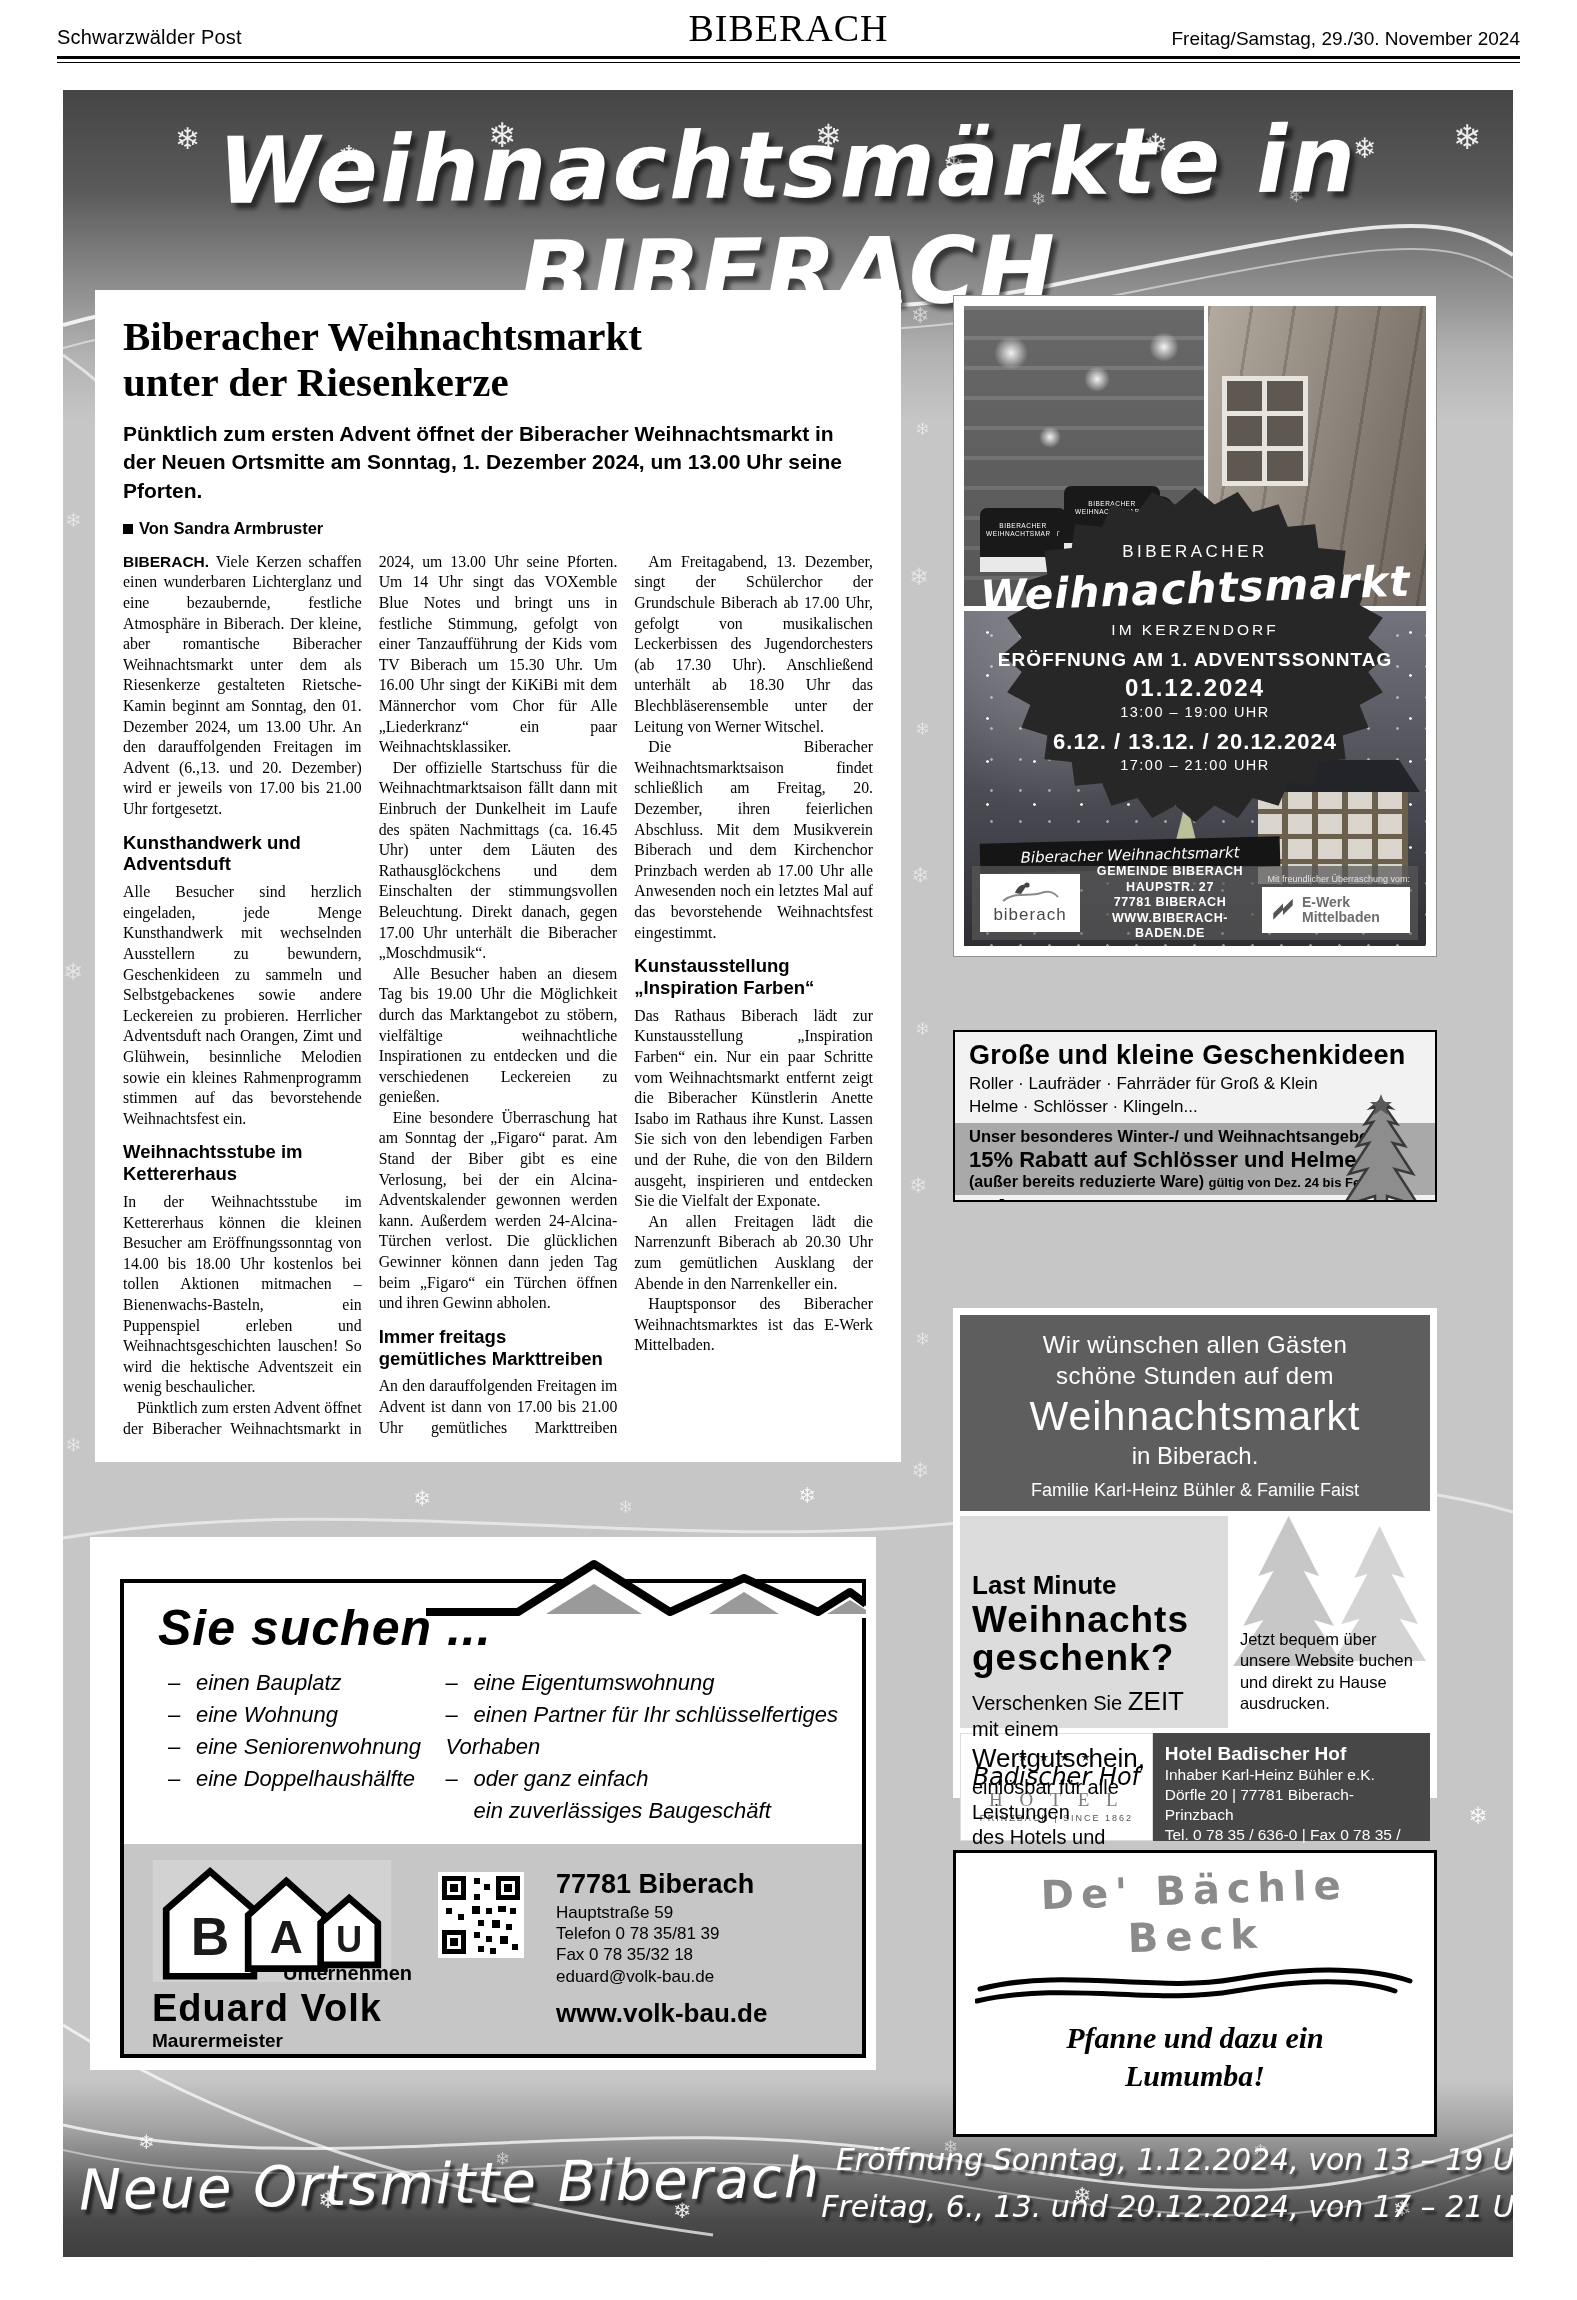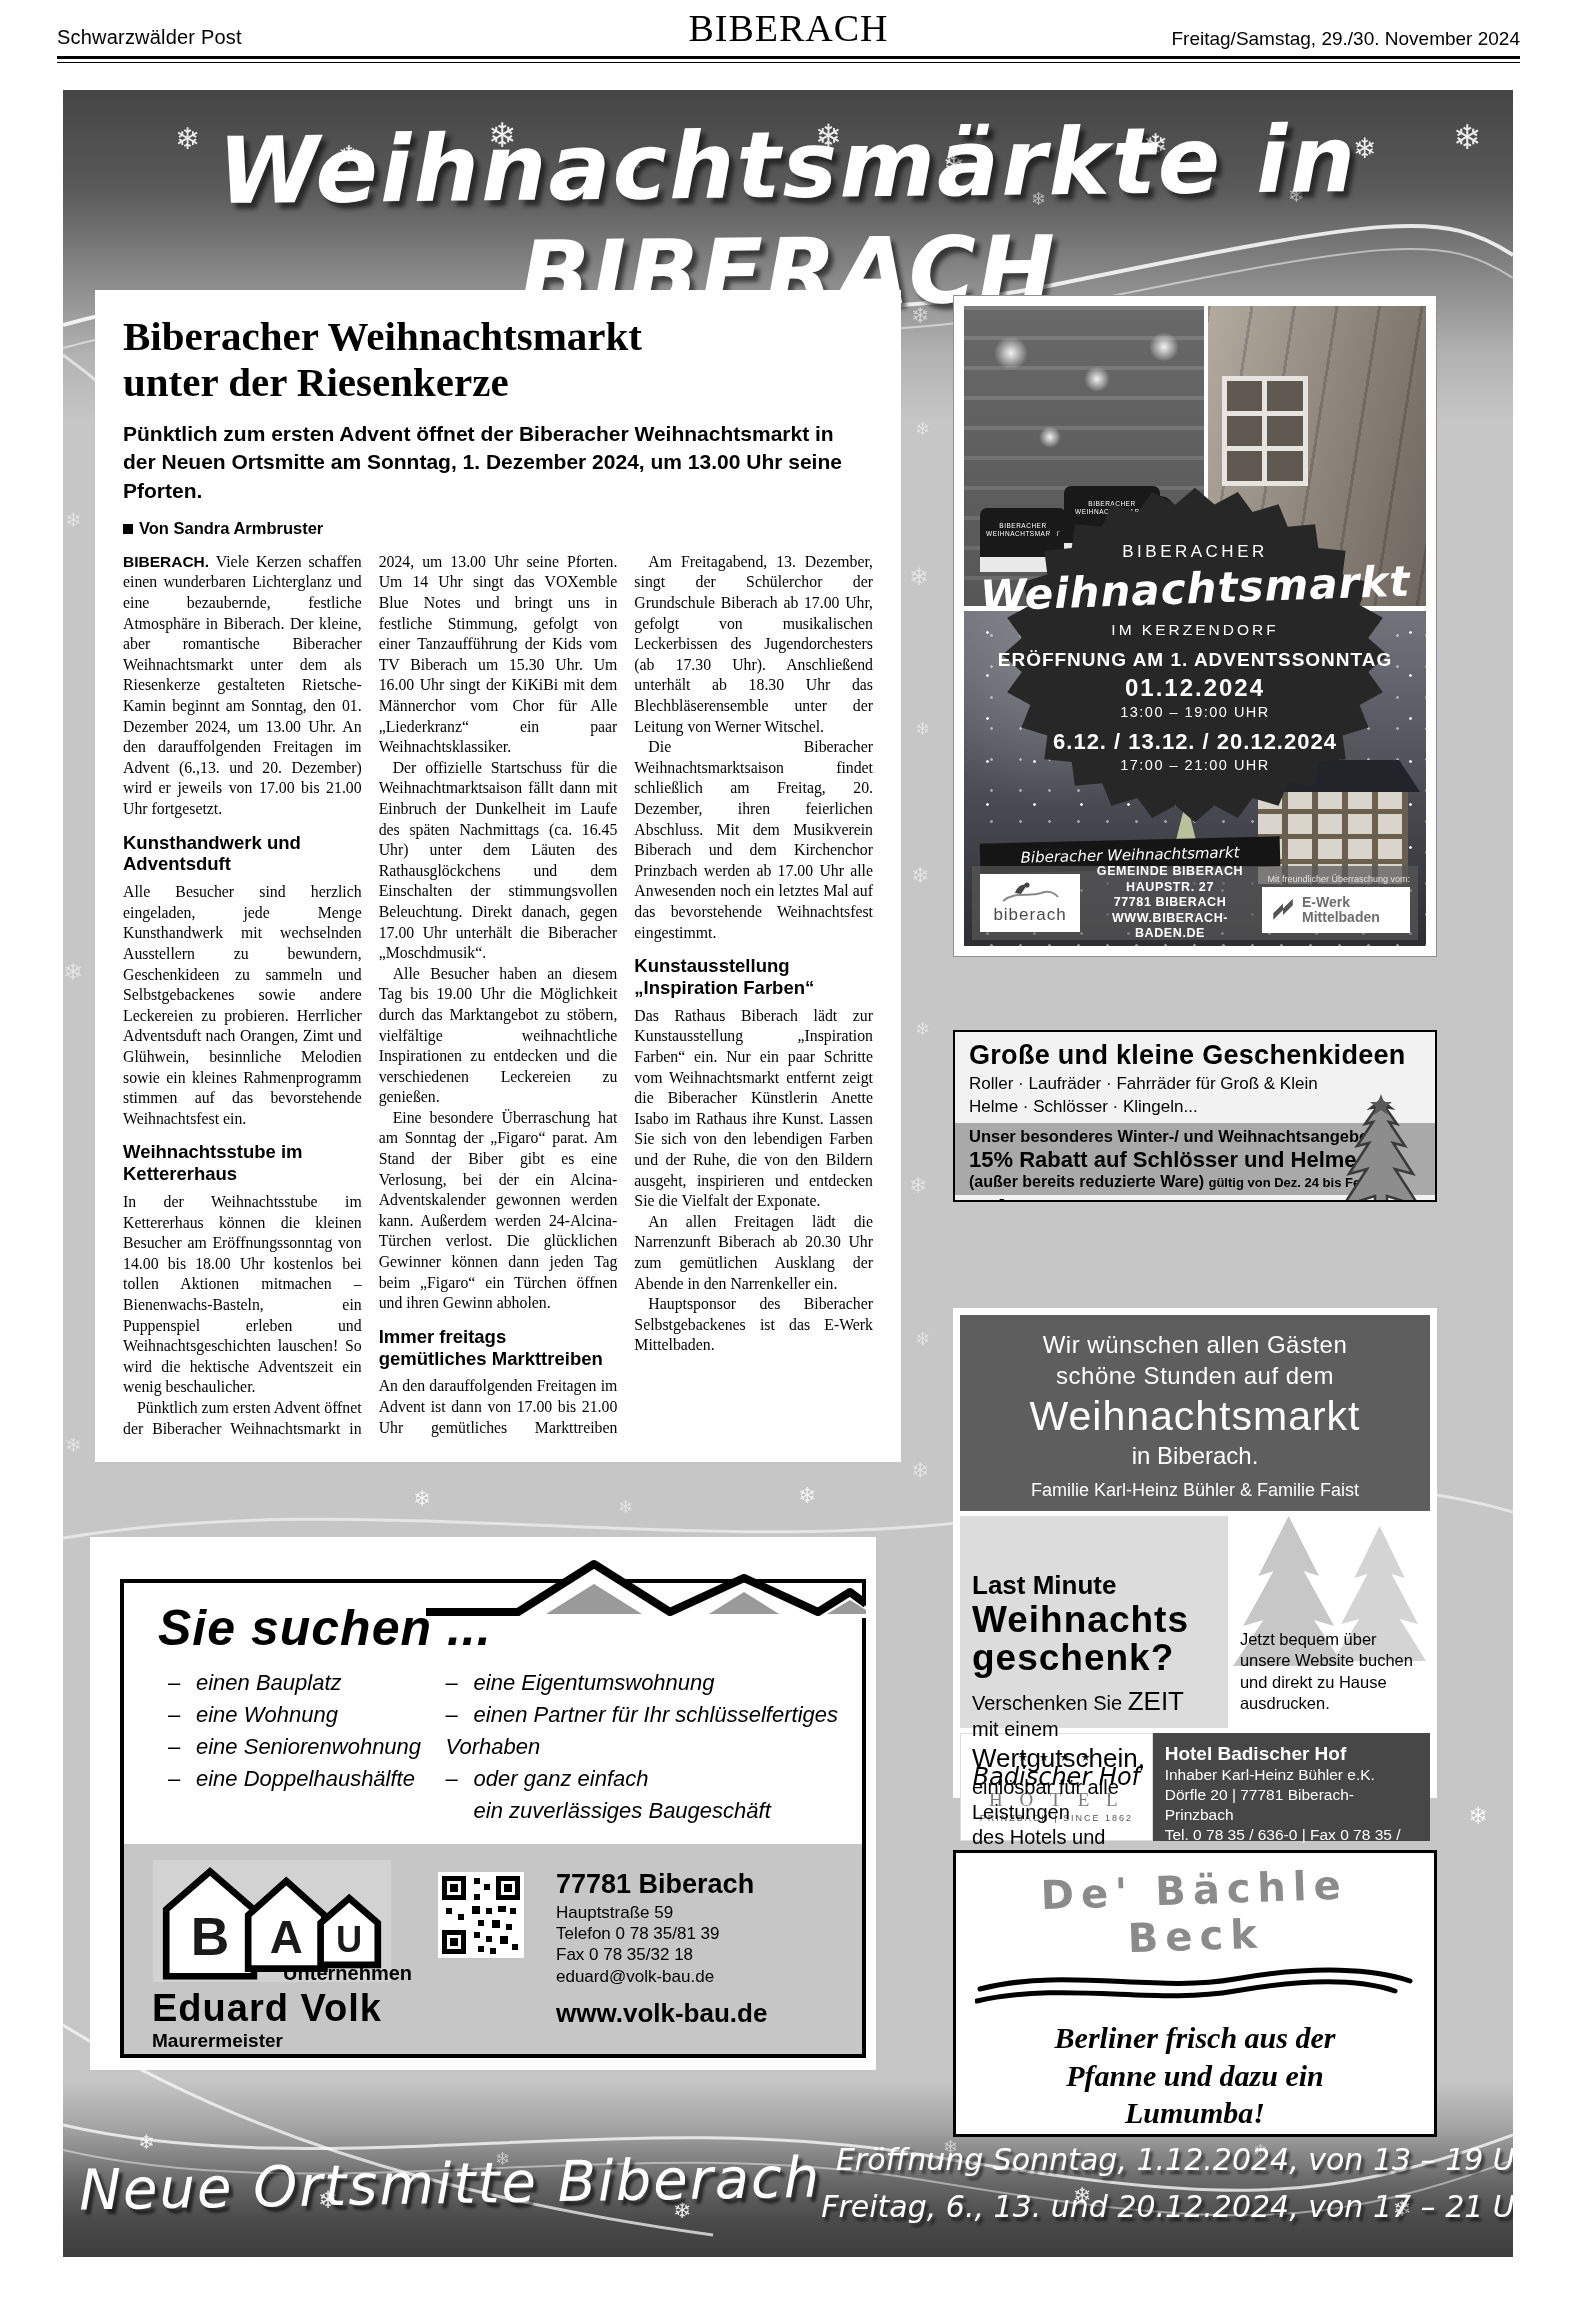--- a/index.html
+++ b/index.html
@@ -245,21 +245,21 @@
         <h4>Immer freitags gemütliches Markttreiben</h4>
         <p>An den darauffolgenden Freitagen im Advent ist dann von 17.00 bis 21.00 Uhr gemütliches Markttreiben angekündigt.</p>
 
       </div>
       <div class="col">
         <p class="ind">Am Freitagabend, 13. Dezember, singt der Schülerchor der Grundschule Biberach ab 17.00 Uhr, gefolgt von musikalischen Leckerbissen des Jugendorchesters (ab 17.30 Uhr). Anschließend unterhält ab 18.30 Uhr das Blechbläserensemble unter der Leitung von Werner Witschel.</p>
         <p class="ind">Die Biberacher Weihnachtsmarktsaison findet schließlich am Freitag, 20. Dezember, ihren feierlichen Abschluss. Mit dem Musikverein Biberach und dem Kirchenchor Prinzbach werden ab 17.00 Uhr alle Anwesenden noch ein letztes Mal auf das bevorstehende Weihnachtsfest eingestimmt.</p>
         <h4>Kunstausstellung „Inspiration Farben“</h4>
         <p>Das Rathaus Biberach lädt zur Kunstausstellung „Inspiration Farben“ ein. Nur ein paar Schritte vom Weihnachtsmarkt entfernt zeigt die Biberacher Künstlerin Anette Isabo im Rathaus ihre Kunst. Lassen Sie sich von den lebendigen Farben und der Ruhe, die von den Bildern ausgeht, inspirieren und entdecken Sie die Vielfalt der Exponate.</p>
         <p class="ind">An allen Freitagen lädt die Narrenzunft Biberach ab 20.30 Uhr zum gemütlichen Ausklang der Abende in den Narrenkeller ein.</p>
-        <p class="ind">Hauptsponsor des Biberacher Selbstgebackenes ist das E-Werk Mittelbaden.</p>
+        <p class="ind">Hauptsponsor des Biberacher Weihnachtsmarktes ist das E-Werk Mittelbaden.</p>
 
       </div>
     </div>
   </div>
 
   <div class="poster">
     <div class="poster-in">
       <div class="ph-tl">
         <div class="bokeh" style="left:30px;top:30px;width:34px;height:34px"></div>
         <div class="bokeh" style="left:120px;top:60px;width:26px;height:26px"></div>
@@ -413,21 +413,20 @@
     </div>
   </div>
 
   <div class="baechle">
     <div class="bb-name">De' Bächle Beck</div>
     <svg width="440" height="46" viewBox="0 0 440 46">
       <path d="M5,30 C90,8 180,34 260,20 S400,10 435,22" fill="none" stroke="#000" stroke-width="5" stroke-linecap="round"></path>
       <path d="M2,42 C90,22 180,46 260,32 S390,22 420,32" fill="none" stroke="#000" stroke-width="5" stroke-linecap="round"></path>
     </svg>
     <div class="bb-txt">
-      <div>Berliner frisch aus der</div>
       <div>Pfanne und dazu ein</div>
       <div>Lumumba!</div>
     </div>
   </div>
 
   <div class="volk">
     <div class="volk-in">
       <svg class="roof" viewBox="0 0 440 66">
         <polygon points="0,62 92,62 168,14 244,62 318,28 392,62 424,42 440,54 440,66 0,66" fill="#ffffff"></polygon>
         <polygon points="120,62 168,32 216,62" fill="#9a9a9a"></polygon>

